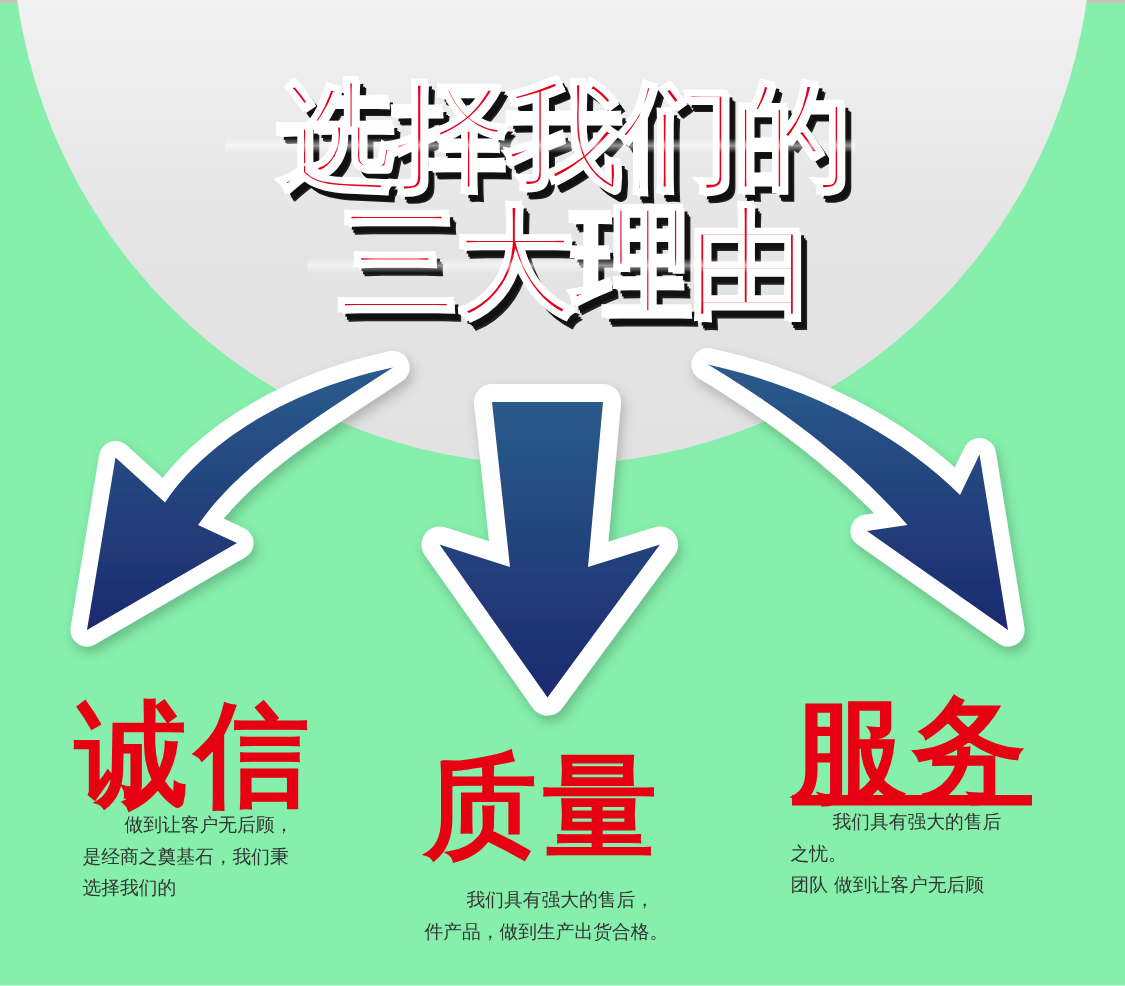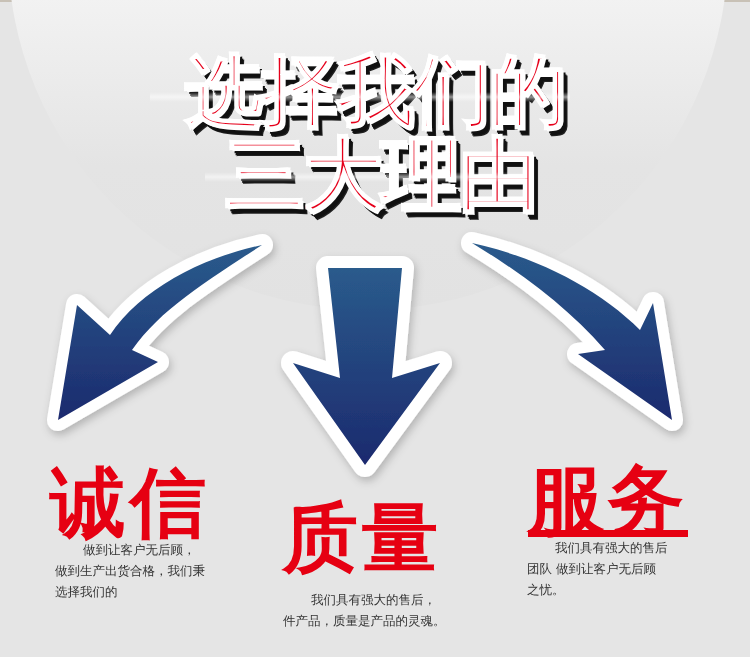--- a/index.html
+++ b/index.html
@@ -1,18 +1,18 @@
 <!DOCTYPE html>
 <html><head>
 <meta charset="utf-8">
 <style>
   html, body { margin: 0; padding: 0; background: #ffffff; }
   .canvas {
     position: relative; width: 750px; height: 657px; overflow: hidden;
-    background: #e5e5e5;
+    background: #86efac;
     font-family: "DejaVu Sans", "Liberation Sans", sans-serif;
   }
   .top-line { position: absolute; left: 0; top: 0; width: 750px; height: 2px; background: #c8c1b6; }
   .bg-bowl {
     position: absolute; left: 8px; top: -410px; width: 720px; height: 720px;
     border-radius: 50%;
     background: linear-gradient(180deg, #fafafa 0%, #f3f3f3 55%, #e4e4e4 80%, #e2e2e2 100%);
   }
   .arrows { position: absolute; left: 0; top: 0; width: 750px; height: 657px; }
 
@@ -80,29 +80,29 @@
   <div class="headline">
     <span class="line line1">选择我们的</span>
     <span class="line line2">三大理由</span>
   </div>
   <div class="gloss" style="top:92px;"></div>
   <div class="gloss" style="top:172px; left:205px; width:320px;"></div>
 
   <div class="pillar-title" style="left:50px; top:465px;">诚信</div>
   <div class="pillar-desc" style="left:55px; top:539px; width:180px;">
     <div><span class="indent"></span><span>做到让客户无后顾，</span></div>
-    <div>做到生产出货合格，我们秉</div>
+    <div>是经商之奠基石，我们秉</div>
     <div>选择我们的</div>
   </div>
 
   <div class="pillar-title" style="left:282px; top:500px;">质量</div>
   <div class="pillar-desc" style="left:283px; top:589px; width:210px;">
     <div><span class="indent"></span><span>我们具有强大的售后，</span></div>
-    <div>件产品，质量是产品的灵魂。</div>
+    <div>件产品，做到生产出货合格。</div>
   </div>
 
   <div class="pillar-title" style="left:528px; top:462px;text-decoration:underline;">服务</div>
   <div class="pillar-desc" style="left:527px; top:537px; width:180px;">
     <div><span class="indent"></span><span>我们具有强大的售后</span></div>
+    <div>之忧。</div>
     <div>团队 做到让客户无后顾</div>
-    <div>之忧。</div>
   </div>
 </div>
 
 </body></html>

